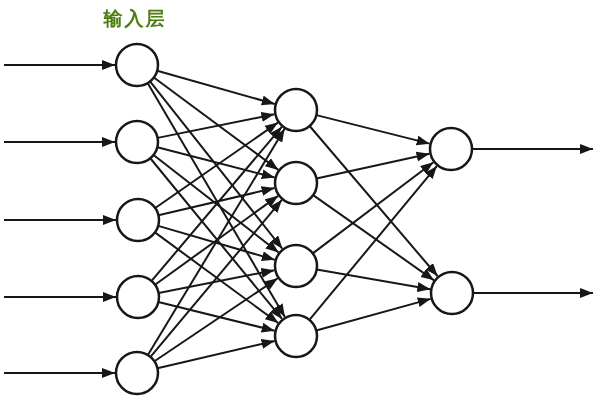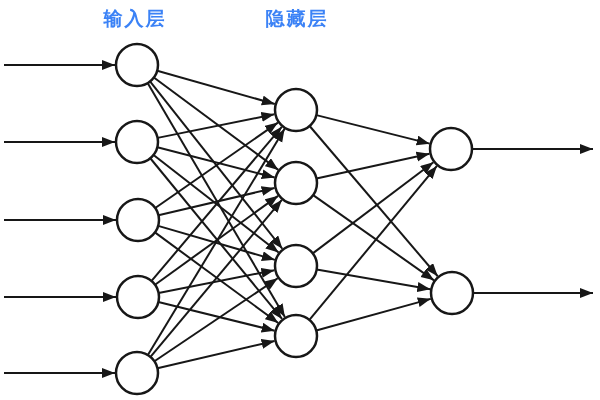--- a/index.html
+++ b/index.html
@@ -20,21 +20,21 @@
     left: 0;
     top: 0;
   }
   .layer-label {
     position: absolute;
     top: 6px;
     transform: translateX(-50%);
     font-size: 19px;
     font-weight: 700;
     letter-spacing: 2px;
-    color: #3b82f6;
+    color: #4d7c0f;
     white-space: nowrap;
     user-select: none;
   }
   .label-input  { left: 135px; }
   .label-hidden { left: 297px; }
   .label-output { left: 466px; }
 </style>
 </head>
 <body>
 
@@ -90,14 +90,13 @@
         <circle cx="137" cy="373" r="21"></circle>
         <circle cx="296" cy="110" r="21"></circle>
         <circle cx="296" cy="183" r="21"></circle>
         <circle cx="296" cy="266" r="21"></circle>
         <circle cx="296" cy="336" r="21"></circle>
         <circle cx="451" cy="149" r="21"></circle>
         <circle cx="452" cy="293" r="21"></circle>
       </g>
     </svg>
   <div class="layer-label label-input">输入层</div>
-  <div class="layer-label label-hidden">隐藏层</div>
 </div>
 
 </body></html>

